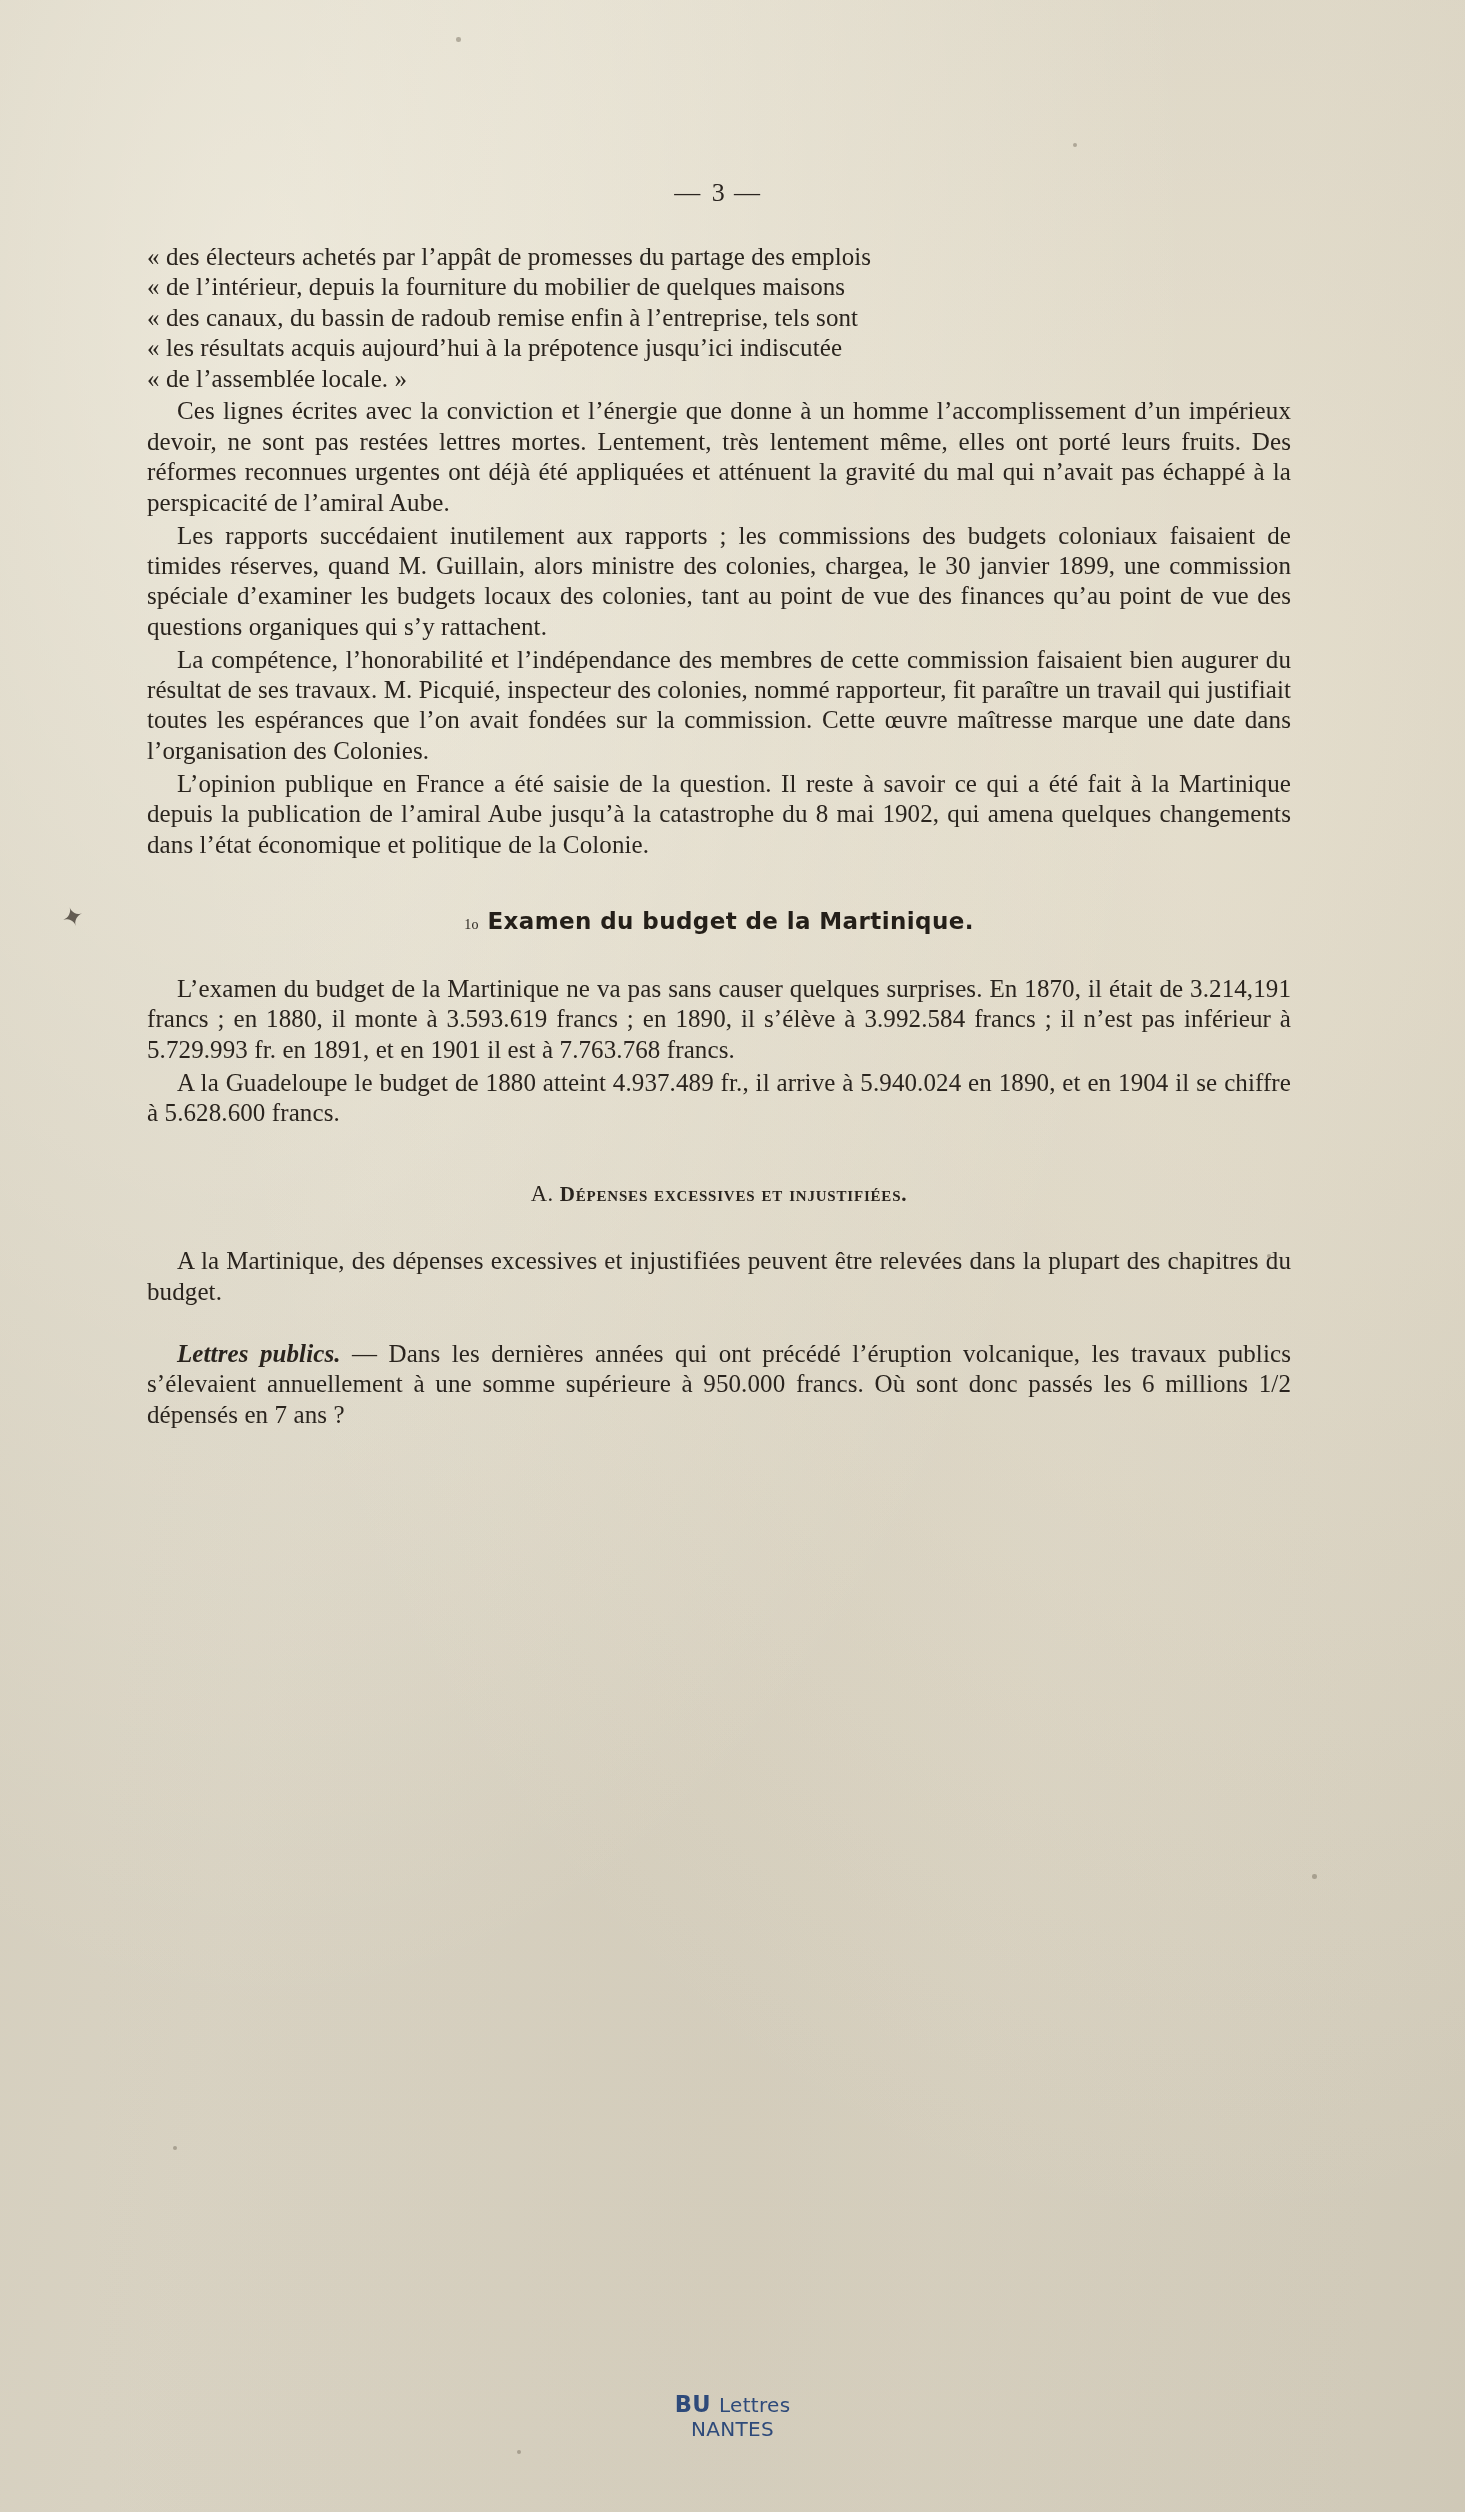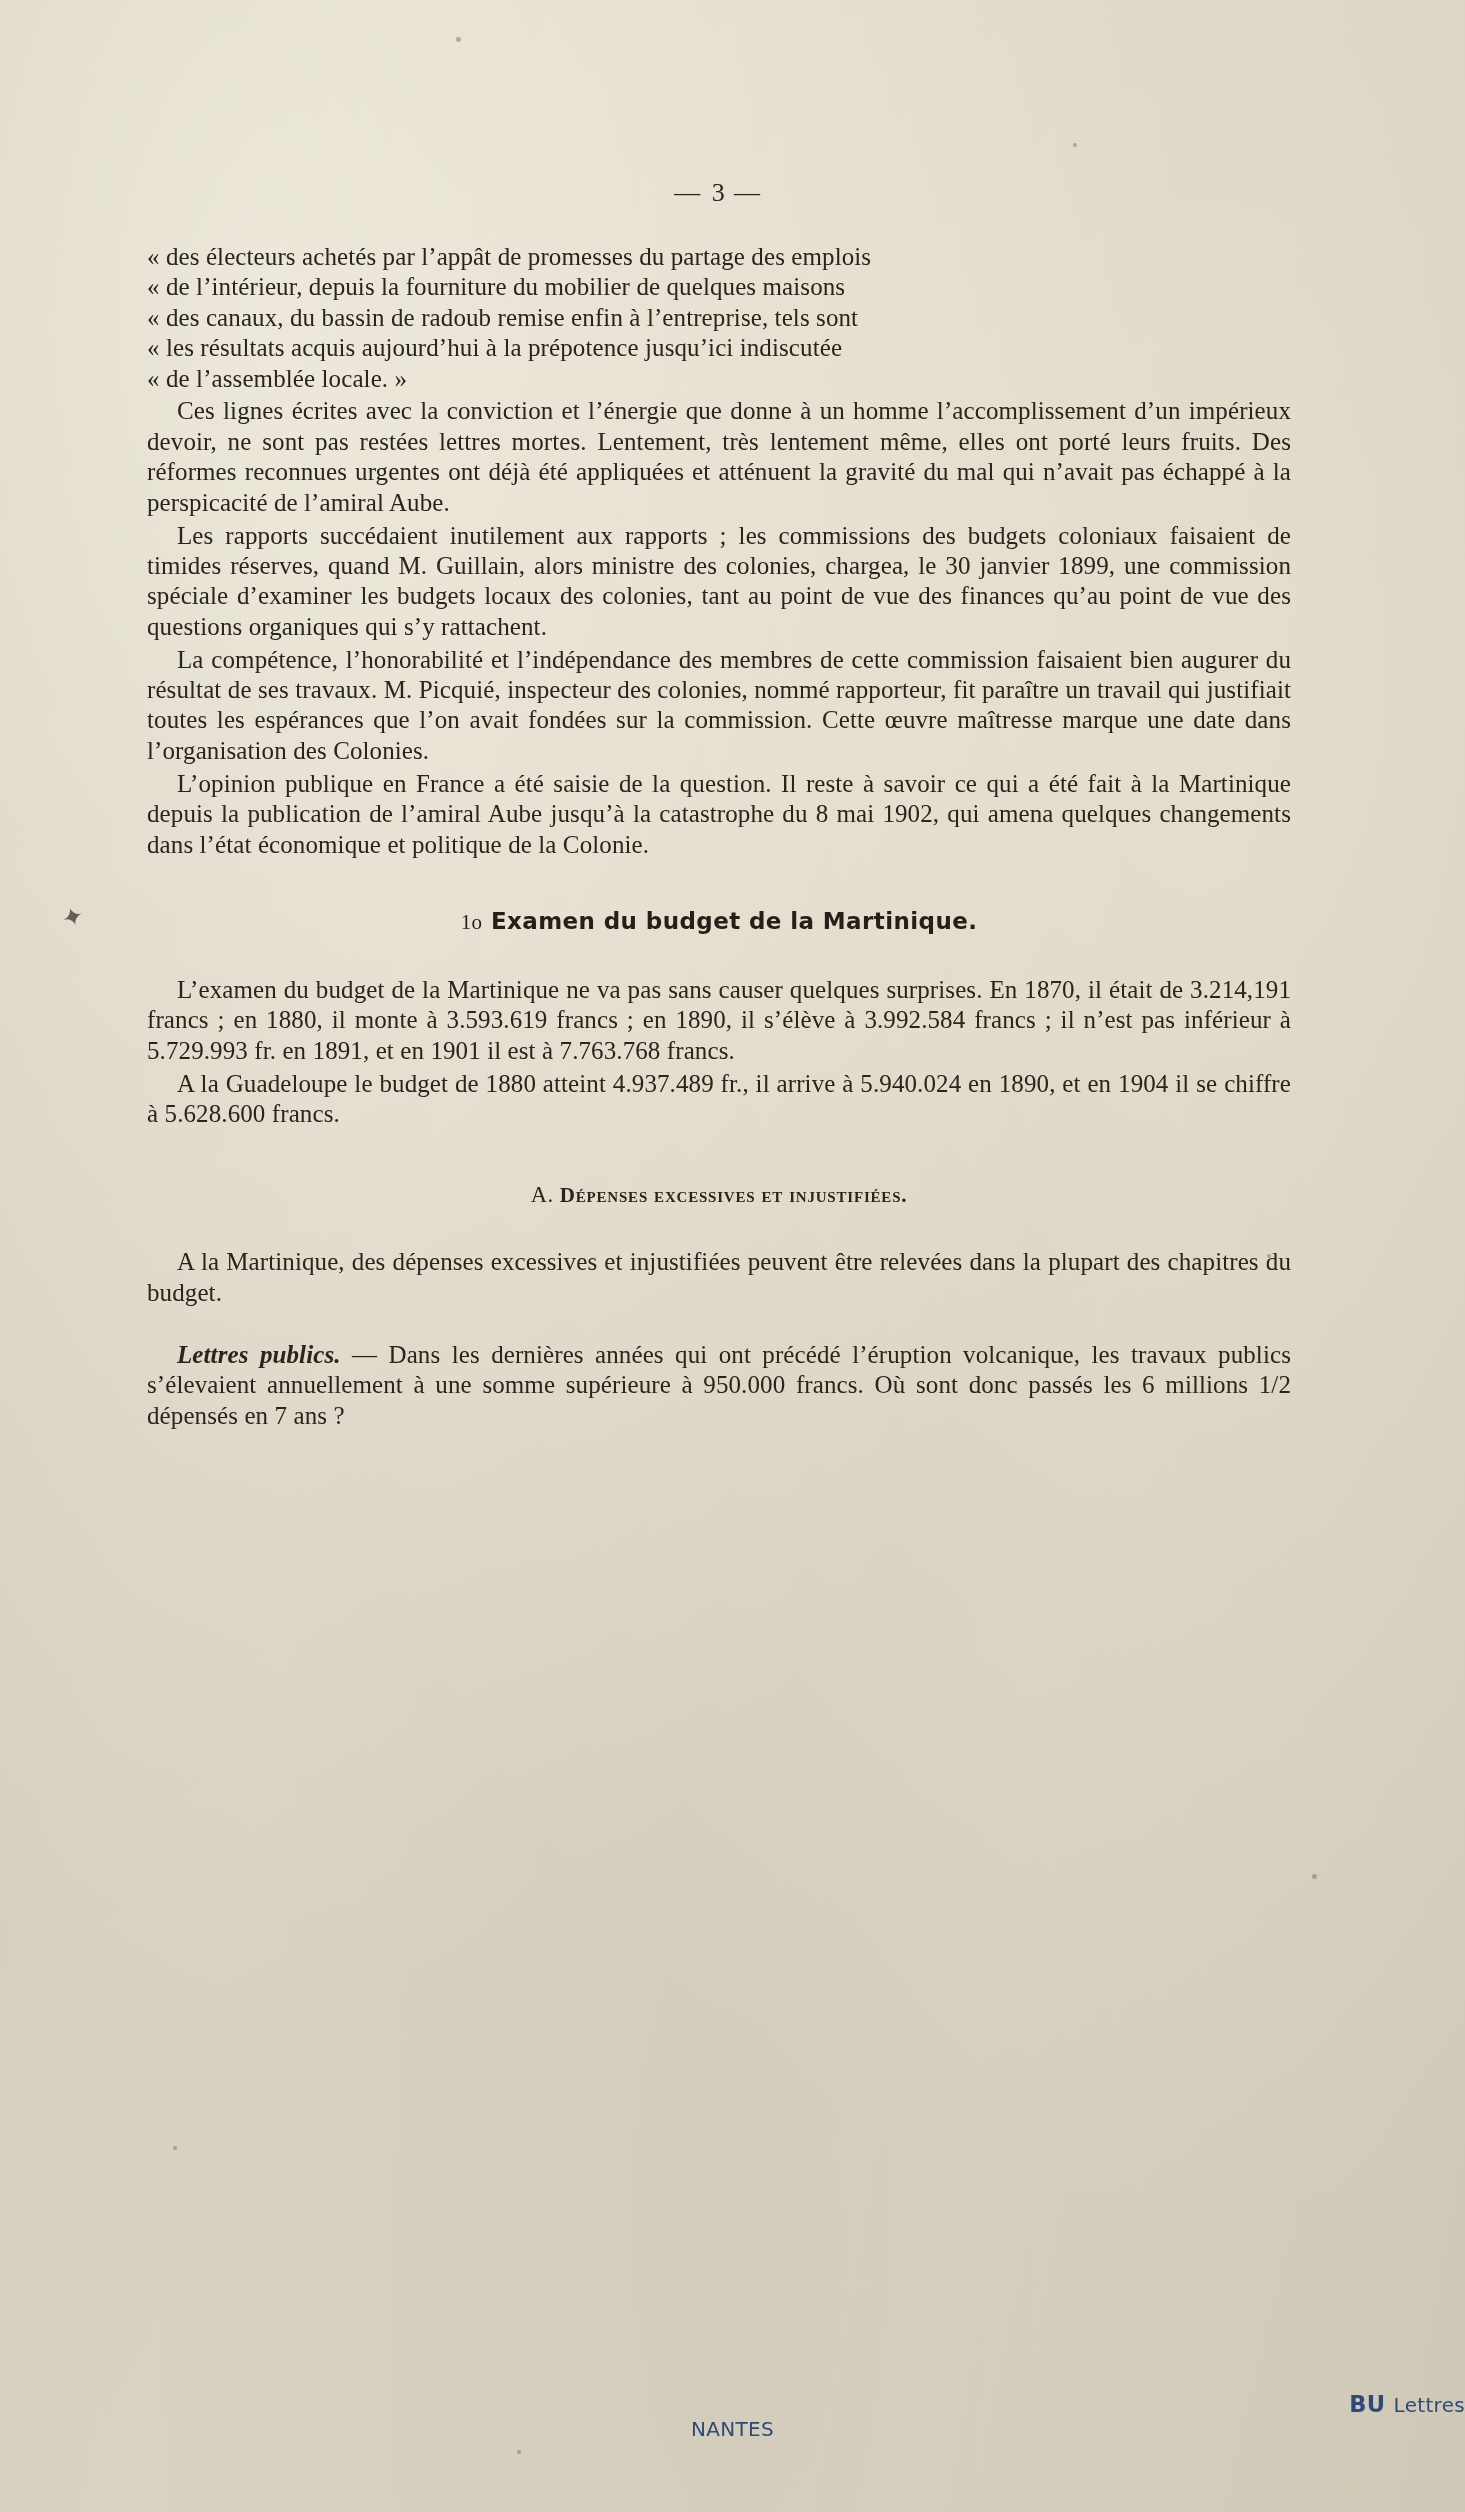--- a/index.html
+++ b/index.html
@@ -72,21 +72,21 @@
     font-family: "DejaVu Sans", sans-serif;
     font-size: 23px;
     font-weight: bold;
     letter-spacing: 0.4px;
     margin: 48px 0 40px 0;
     color: #241f19;
   }
   .section-title .num {
     font-family: "Liberation Serif", serif;
     font-weight: normal;
-    font-size: 21px;
+    font-size: 14px;
   }
   .subsection-title {
     text-align: center;
     font-size: 22.6px;
     margin: 53px 0 39px 0;
     letter-spacing: 0.5px;
     color: #2a241e;
   }
   .subsection-title .smallcaps {
     font-variant: small-caps;
@@ -111,21 +111,20 @@
     top: 2391px;
     text-align: center;
     font-family: "DejaVu Sans", sans-serif;
     color: #2e4a7a;
     line-height: 1.18;
   }
   .stamp .l1 {
     font-size: 22.6px;
     font-weight: bold;
     letter-spacing: 0.3px;
-    text-align: right;
   }
   .stamp .l1 .sub {
     font-weight: normal;
     font-size: 20px;
   }
   .stamp .l2 {
     font-size: 20px;
     letter-spacing: 0.3px;
   }
   .marginal-mark {

